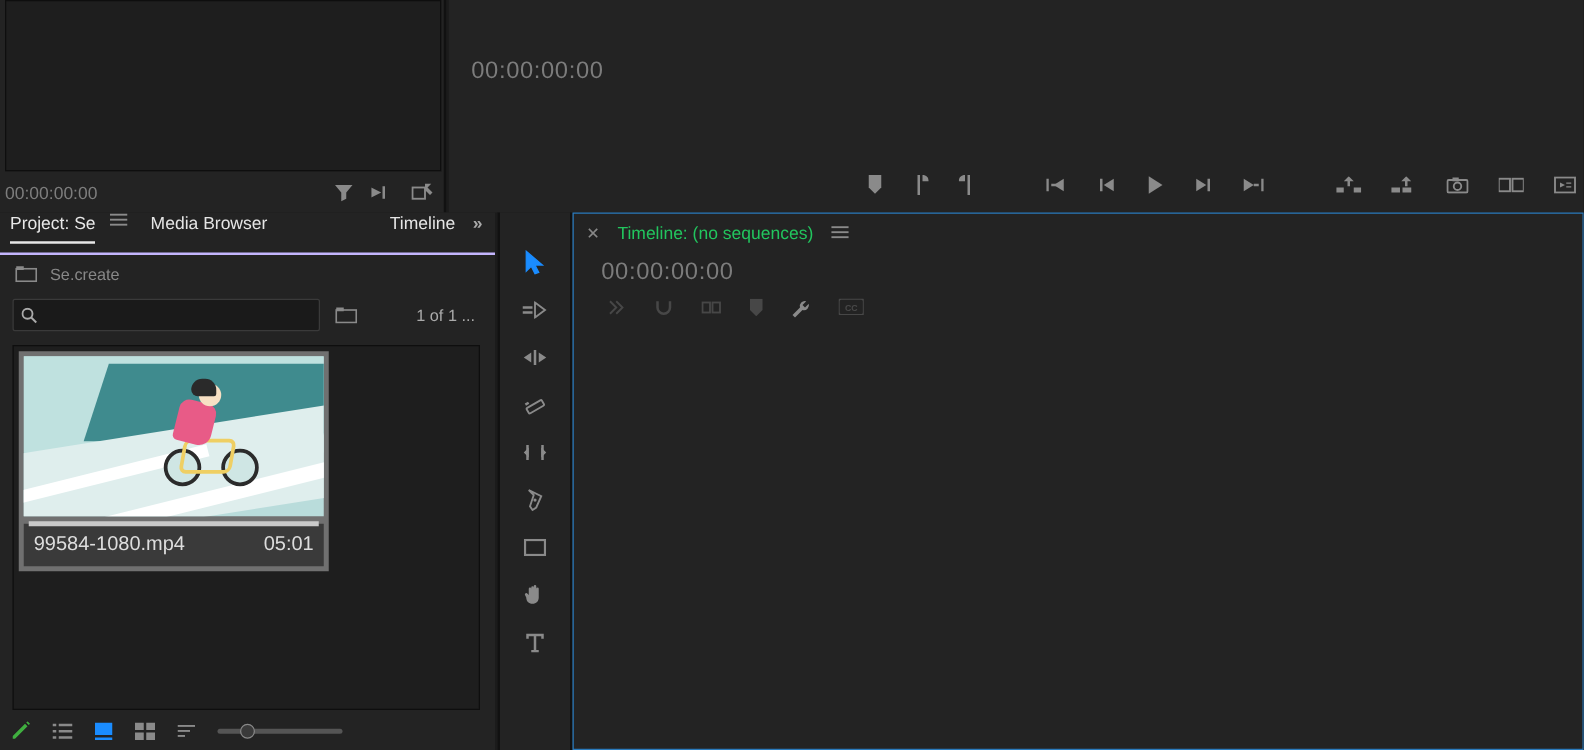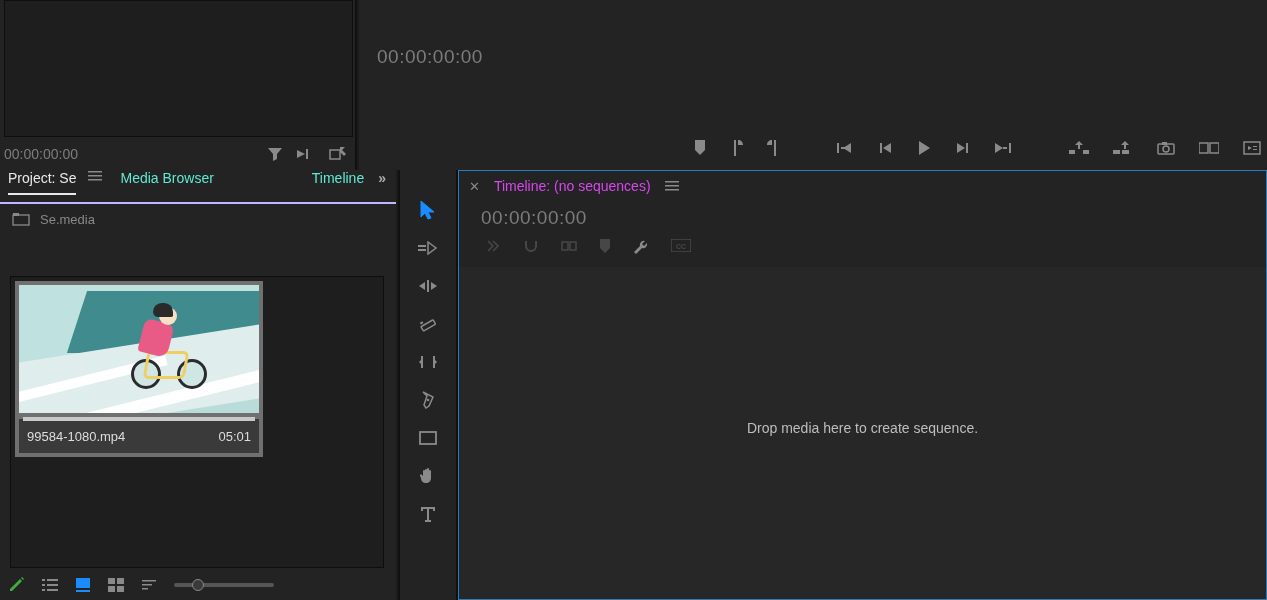--- a/index.html
+++ b/index.html
@@ -19,35 +19,35 @@
   
   .program-panel { position: absolute; left: 359px; top: 0; right: 0; height: 170px; background: #232323; }
   .program-time  { position: absolute; left: 18px; top: 46px; font-size: 19px; font-weight: 500; color: #7c7c7c; letter-spacing: .5px; }
   .transport     { position: absolute; right: 6px; bottom: 14px; display: flex; align-items: center; gap: 24px; }
   .transport .sp { width: 10px; }
 
   
   .project-panel { position: absolute; left: 0; top: 170px; width: 396px; bottom: 0; background: #232323; }
   .proj-tabs     { height: 34px; display: flex; align-items: flex-start; font-size: 14px; padding: 0 10px 0 8px; border-bottom: 2px solid #c4b5fd; }
   .tab-active    { color: #e8e8e8; padding-bottom: 7px; border-bottom: 2px solid #e8e8e8; cursor: pointer; }
-  .tab           { color: #5eead4; cursor: pointer; }
+  .tab           { color: #e5e5e5; cursor: pointer; }
   .tab-menu      { margin-left: 12px; color: #aaa; cursor: pointer; }
   .tab-spacer    { flex: 1; }
   .tab-overflow  { color: #aaa; font-weight: bold; cursor: pointer; margin-left: 14px; }
 
   .proj-header   { height: 30px; display: flex; align-items: center; gap: 10px; padding: 0 12px; font-size: 13px; color: #888; }
   .proj-search-row { height: 36px; display: flex; align-items: center; gap: 12px; padding: 0 10px; }
   .search-box    { flex: 0 0 246px; height: 26px; background: #1a1a1a; border: 1px solid #3a3a3a; border-radius: 2px; display: flex; align-items: center; padding: 0 6px; gap: 6px; }
   .search-box input { flex: 1; background: transparent; border: none; outline: none; color: #ccc; font-size: 13px; }
   .count-text    { font-size: 13px; color: #aaa; margin-left: auto; margin-right: 6px; white-space: nowrap; }
 
   .bin-area      { position: absolute; left: 10px; top: 106px; width: 374px; height: 292px; background: #1e1e1e; border: 1px solid #0e0e0e; }
   .clip          { position: absolute; left: 4px; top: 4px; width: 248px; height: 176px; background: #707070; padding: 4px 4px 0 4px; }
   .clip-thumb    { width: 240px; height: 128px; background: linear-gradient(#b9dcdb,#b9dcdb); position: relative; overflow: hidden; }
-  .clip-info     { height: 34px; background: #3a3a3a; margin-top: 6px; display: flex; align-items: center; justify-content: space-between; padding: 0 8px; font-size: 13px; color: #ddd; }
+  .clip-info     { height: 34px; background: #3a3a3a; margin-top: 6px; display: flex; align-items: center; justify-content: space-between; padding: 0 8px; font-size: 16px; color: #ddd; }
   .clip-scrub    { position: absolute; left: 8px; right: 8px; bottom: 36px; height: 4px; background: #c9c9c9; }
 
   
   .th-sky   { position: absolute; left: 0; top: 0; right: 0; height: 60%; background: #bfe1df; }
   .th-bldg  { position: absolute; left: 58px; top: 6px; width: 190px; height: 62px; background: #3f8b8e; transform: skewX(-18deg); }
   .th-road  { position: absolute; left: -30px; right: -10px; bottom: -6px; height: 74px; background: #dfeeed; transform: skewY(-9deg); }
   .th-line1 { position: absolute; left: -30px; bottom: 26px; width: 180px; height: 10px; background: #fff; transform: rotate(-14deg); }
   .th-line2 { position: absolute; left: 30px; bottom: 6px; width: 220px; height: 12px; background: #fff; transform: rotate(-14deg); }
   .th-wheel { position: absolute; width: 30px; height: 30px; border: 3px solid #2b2b2b; border-radius: 50%; background: #cfe6e4; }
   .th-w1    { left: 112px; top: 74px; }
@@ -63,21 +63,21 @@
 
   
   .tool-strip    { position: absolute; left: 398px; top: 170px; width: 60px; bottom: 0; background: #232323; border-left: 2px solid #111; border-right: 2px solid #111; padding-top: 28px; display: flex; flex-direction: column; align-items: center; gap: 14px; }
   .tool-btn      { width: 28px; height: 24px; display: flex; align-items: center; justify-content: center; cursor: pointer; }
   .tool-selected svg path, .tool-selected svg polygon { fill: #1a8cff !important; stroke: #1a8cff !important; }
 
   
   .timeline-panel { position: absolute; left: 458px; top: 170px; right: 0; bottom: 0; background: #232323; border: 1px solid #2a7bbd; }
   .tl-tabs       { height: 30px; display: flex; align-items: center; gap: 14px; padding: 0 10px; font-size: 14px; }
   .tl-close      { color: #888; cursor: pointer; font-size: 13px; }
-  .tl-title      { color: #d946ef; }
+  .tl-title      { color: #22c55e; }
   .tl-time       { font-size: 19px; font-weight: 500; color: #7c7c7c; margin: 6px 0 0 22px; letter-spacing: .5px; }
   .tl-options    { display: flex; gap: 22px; margin: 10px 0 0 26px; }
   .tl-body       { position: absolute; left: 0; top: 96px; right: 0; bottom: 0; background: #272727; }
   .tl-drop       { position: absolute; left: 0; right: 0; top: 50%; transform: translateY(-80%); text-align: center; color: #bdbdbd; font-size: 14px; }
 
   .ico { color: #8a8a8a; }
   .ico svg { fill: currentColor; }
 </style>
 </head>
 <body>
@@ -214,23 +214,41 @@
       <span class="tab-overflow">»</span>
     </div>
 
     <div class="proj-header">
       <span class="ico">
           <svg width="18" height="14" viewBox="0 0 18 14">
             <rect x="1" y="3" width="16" height="10" fill="none" stroke="currentColor" stroke-width="1.3"></rect>
             <rect x="1" y="1" width="6" height="3" fill="currentColor"></rect>
           </svg>
         </span>
-      <span>Se.media</span>
-    </div>
-
+      <span>Se.create</span>
+    </div>
+
+    <div class="proj-search-row">
+      <div class="search-box">
+        <span class="ico">
+            <svg width="13" height="13" viewBox="0 0 13 13">
+              <circle cx="5" cy="5" r="4" fill="none" stroke="#aaa" stroke-width="1.5"></circle>
+              <path d="M8 8l4 4" stroke="#aaa" stroke-width="1.5"></path>
+            </svg>
+          </span>
+        <input type="text" placeholder="" style="">
+      </div>
+      <span class="ico">
+          <svg width="18" height="14" viewBox="0 0 18 14">
+            <rect x="1" y="3" width="16" height="10" fill="none" stroke="currentColor" stroke-width="1.3"></rect>
+            <rect x="1" y="1" width="6" height="3"></rect>
+          </svg>
+        </span>
+      <span class="count-text">1 of 1 ...</span>
+    </div>
 
     <div class="bin-area">
       <div class="clip">
         <div class="clip-thumb">
           <div class="th-sky"></div>
             <div class="th-bldg"></div>
             <div class="th-road"></div>
           <div class="th-line1"></div>
             <div class="th-line2"></div>
           <div class="th-wheel th-w1"></div>
@@ -386,18 +404,15 @@
             <path d="M14 4a4 4 0 01-5 5L3 15l-2-2 6-6a4 4 0 015-5l-3 3 2 2z"></path>
           </svg>
         </span>
       <span class="ico" style="opacity:.35">
           <svg width="20" height="13" viewBox="0 0 20 13">
             <rect x="0" y="0" width="20" height="13" rx="2" fill="none" stroke="currentColor" stroke-width="1.5"></rect>
             <text x="10" y="9.5" text-anchor="middle" font-size="7" fill="currentColor" font-weight="bold">CC</text>
           </svg>
         </span>
     </div>
-    <div class="tl-body">
-      <div class="tl-drop">Drop media here to create sequence.</div>
-    </div>
   </div>
 
 </div>
 
 </body></html>

